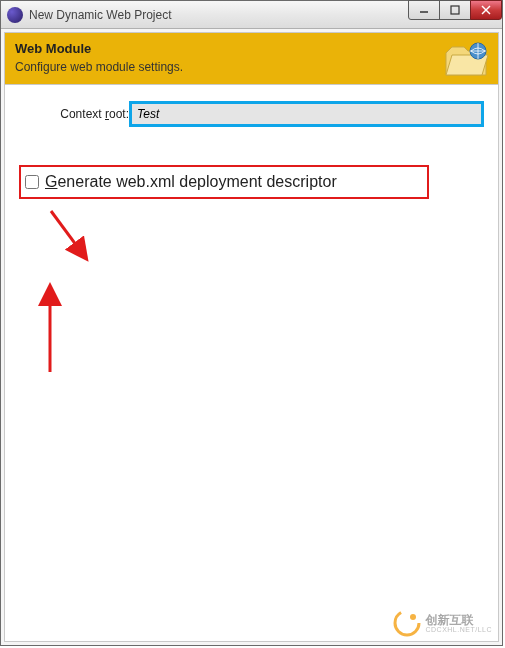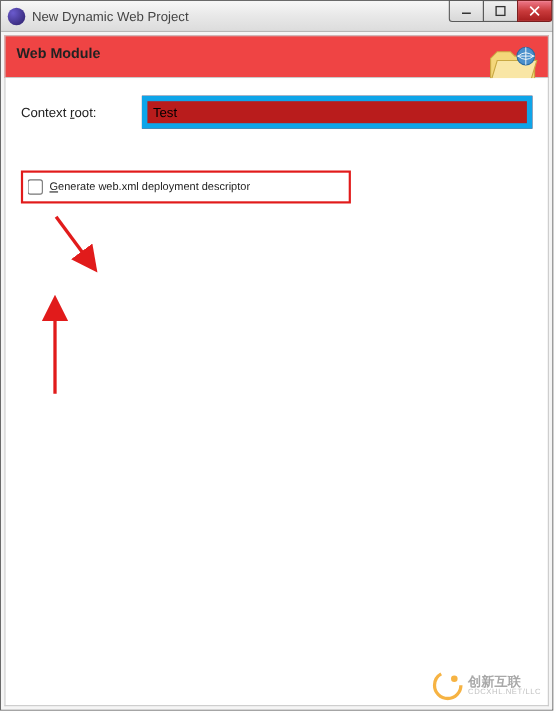--- a/index.html
+++ b/index.html
@@ -72,21 +72,21 @@
   }
   .win-btn.max { border-radius: 0; }
   .content-outer {
     flex: 1;
     background: #f5f5f5;
     padding: 3px;
     display: flex;
     flex-direction: column;
   }
   .header-panel {
-    background: #ef4444;
+    background: #eab308;
     border: 1px solid #c9c9c9;
     padding: 8px 5px 10px 10px;
     display: flex;
     align-items: flex-start;
     position: relative;
   }
   .header-text h2 {
     font-size: 13px;
     font-weight: bold;
     color: #222;
@@ -113,43 +113,45 @@
   }
   .form-row {
     display: flex;
     align-items: center;
     margin-bottom: 8px;
   }
   .form-row label {
     width: 110px;
     font-size: 12px;
     color: #222;
+    text-align: right;
   }
   .form-row input[type=text] {
     flex: 1;
-    border: 5px solid #0ea5e9;
+    border: 3px solid #0ea5e9;
     padding: 3px 5px;
     font-size: 12px;
     font-family: inherit;
-    background: #b91c1c;
+    background: #e5e5e5;
+    font-style: italic;
   }
   .checkbox-highlight {
     border: 2px solid #e11b1b;
     padding: 6px 90px 6px 4px;
     margin-top: 22px;
     display: inline-flex;
     align-items: center;
   }
   .checkbox-highlight input[type=checkbox] {
     width: 14px;
     height: 14px;
     margin-right: 6px;
   }
   .checkbox-highlight label {
-    font-size: 10px;
+    font-size: 16px;
     color: #222;
   }
   .underline { text-decoration: underline; }
   
   .arrow1 {
     position: absolute;
     left: 38px;
     top: 118px;
     pointer-events: none;
   }
@@ -211,20 +213,21 @@
           </svg>
       </div>
     </div>
   </div>
 
   <div class="content-outer">
 
     <div class="header-panel">
       <div class="header-text">
         <h2>Web Module</h2>
+        <p>Configure web module settings.</p>
       </div>
       <div class="header-icon">
         <svg viewBox="0 0 46 40">
           <path d="M2 14 L8 8 L20 8 L24 12 L42 12 L42 36 L2 36 Z" fill="#f4d77a" stroke="#c9a943" stroke-width="1"></path>
           <path d="M2 36 L8 16 L44 16 L38 36 Z" fill="#f9e6a5" stroke="#c9a943" stroke-width="1"></path>
           <circle cx="34" cy="12" r="8" fill="#4a8fcb" stroke="#2a6aa3" stroke-width="1"></circle>
           <path d="M27 12 Q34 6 41 12 Q34 18 27 12" fill="none" stroke="#fff" stroke-width="0.8"></path>
           <line x1="34" y1="4" x2="34" y2="20" stroke="#fff" stroke-width="0.8"></line>
           <line x1="26" y1="12" x2="42" y2="12" stroke="#fff" stroke-width="0.8"></line>
         </svg>

